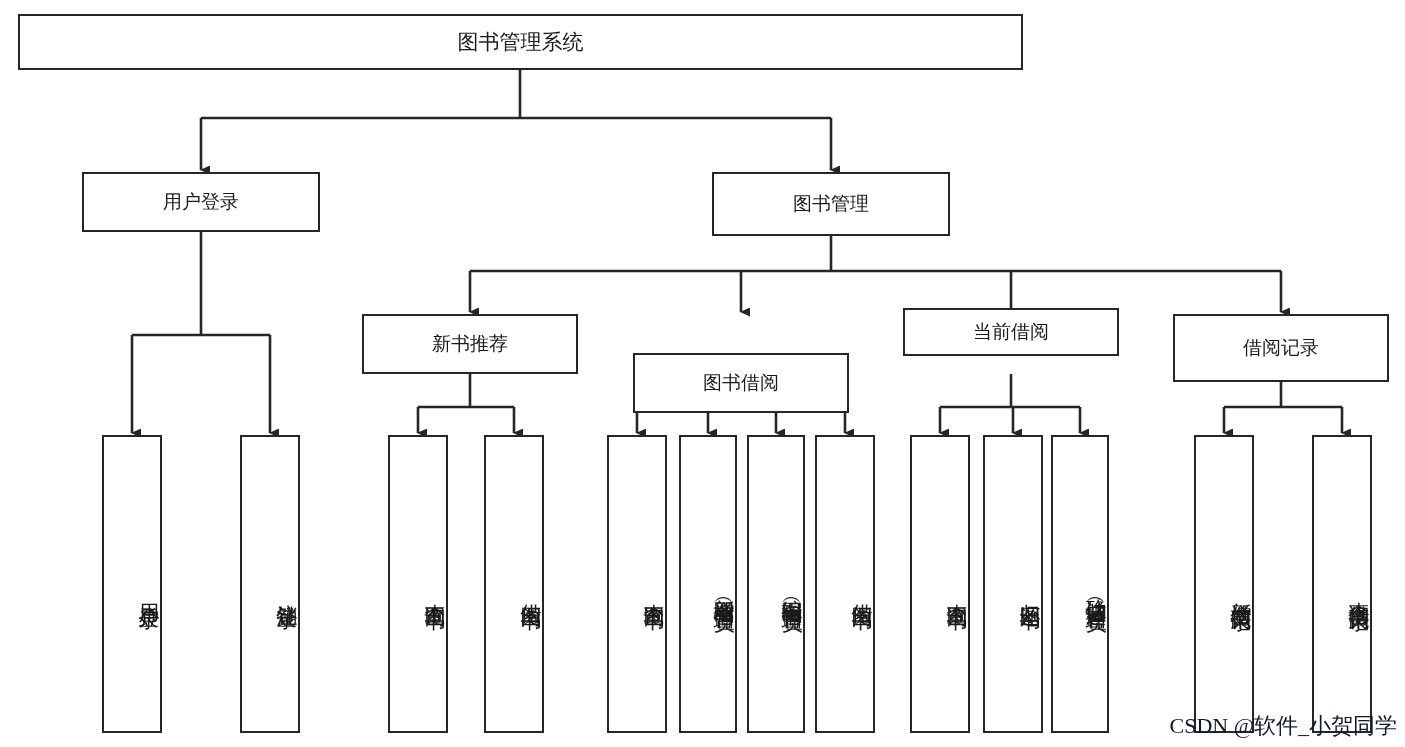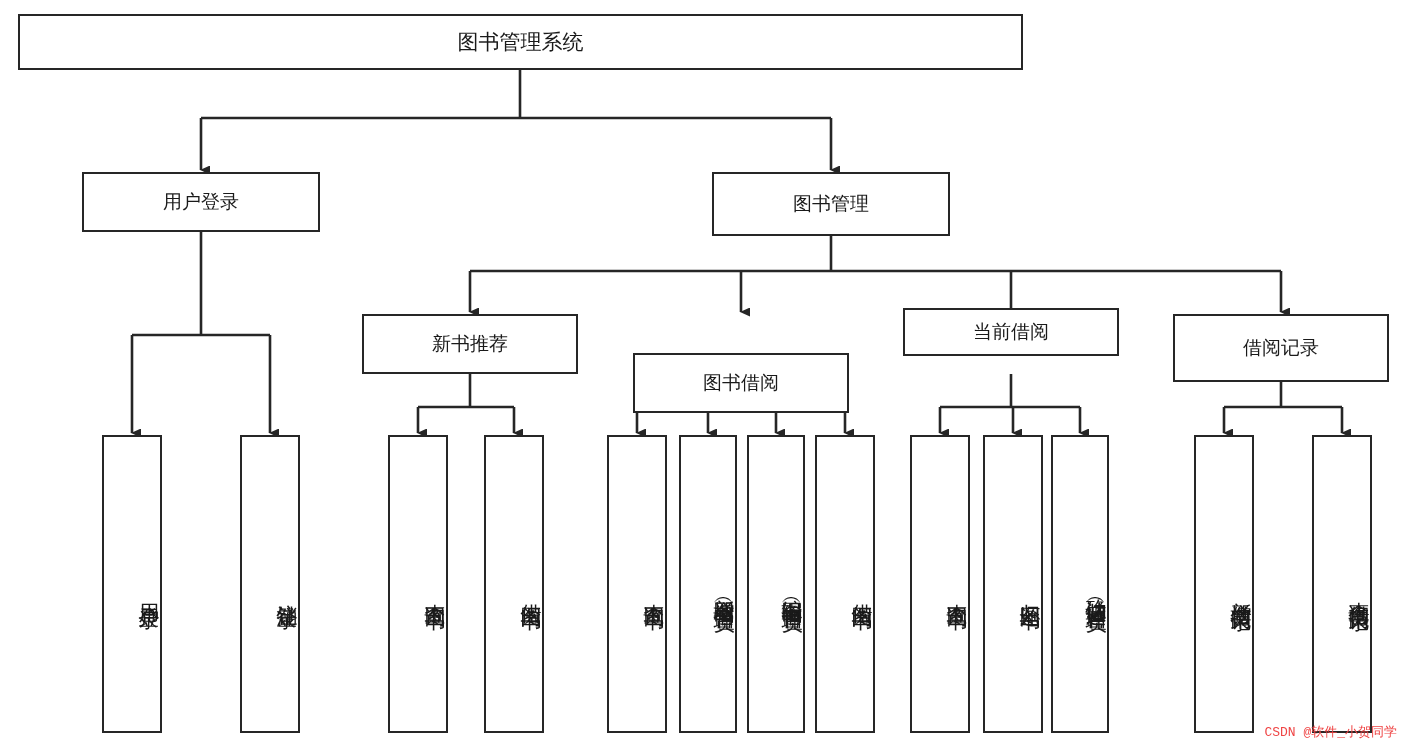--- a/index.html
+++ b/index.html
@@ -58,25 +58,25 @@
   }
   .node.leaf > .vtext {
     writing-mode: vertical-rl;
     text-orientation: upright;
     white-space: nowrap;
   }
   .watermark {
     position: absolute;
     right: 8px;
     bottom: 6px;
-    font-size: 13px;
-    color: #ef4444;
+    font-size: 22px;
+    color: #0f172a;
     z-index: 5;
     white-space: nowrap;
-    font-family: Liberation Mono, monospace;
+    font-family: Liberation Serif, serif;
   }
 </style>
 </head>
 <body>
 
 <div id="canvas">
 
   <svg id="edges" viewBox="0 0 1405 747" xmlns="http://www.w3.org/2000/svg" aria-hidden="true">
     <defs>
       <marker id="arrowhead" markerWidth="9" markerHeight="10" refX="4.5" refY="9" orient="auto" markerUnits="userSpaceOnUse">

